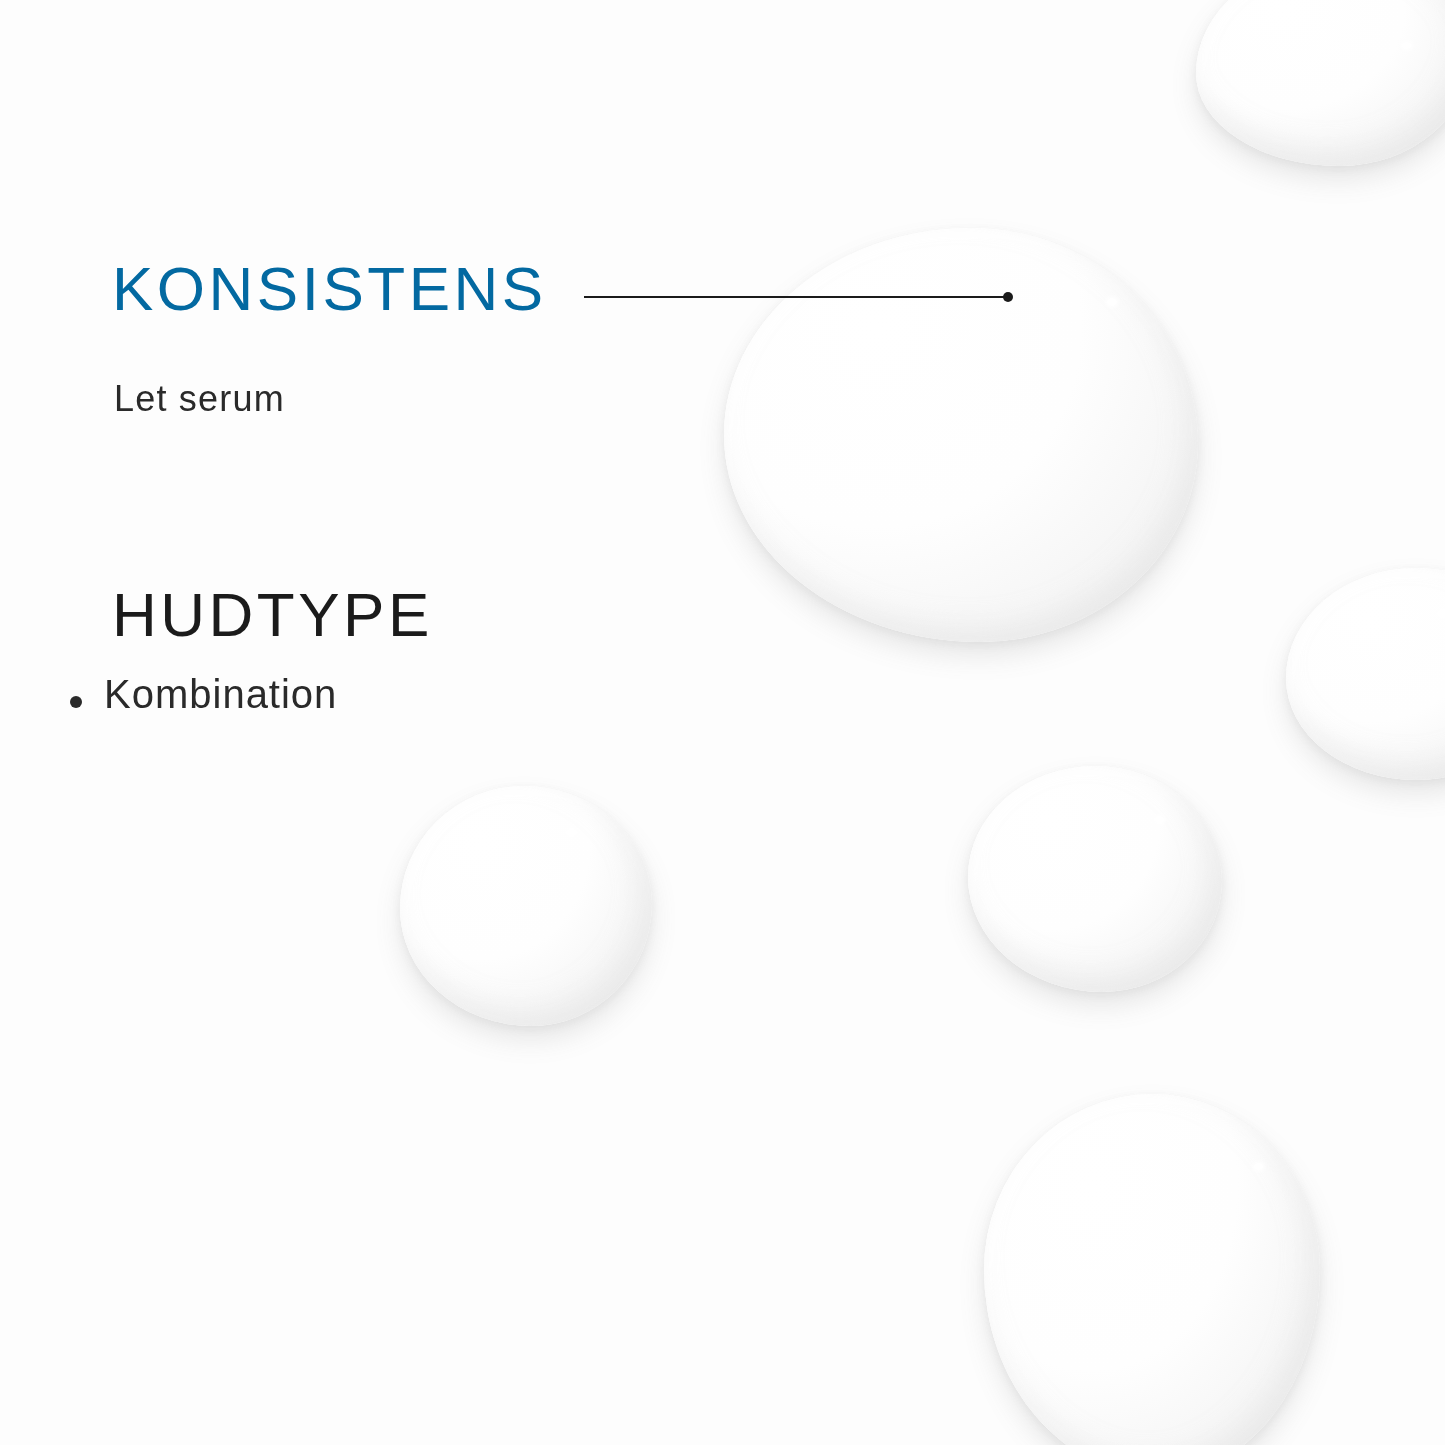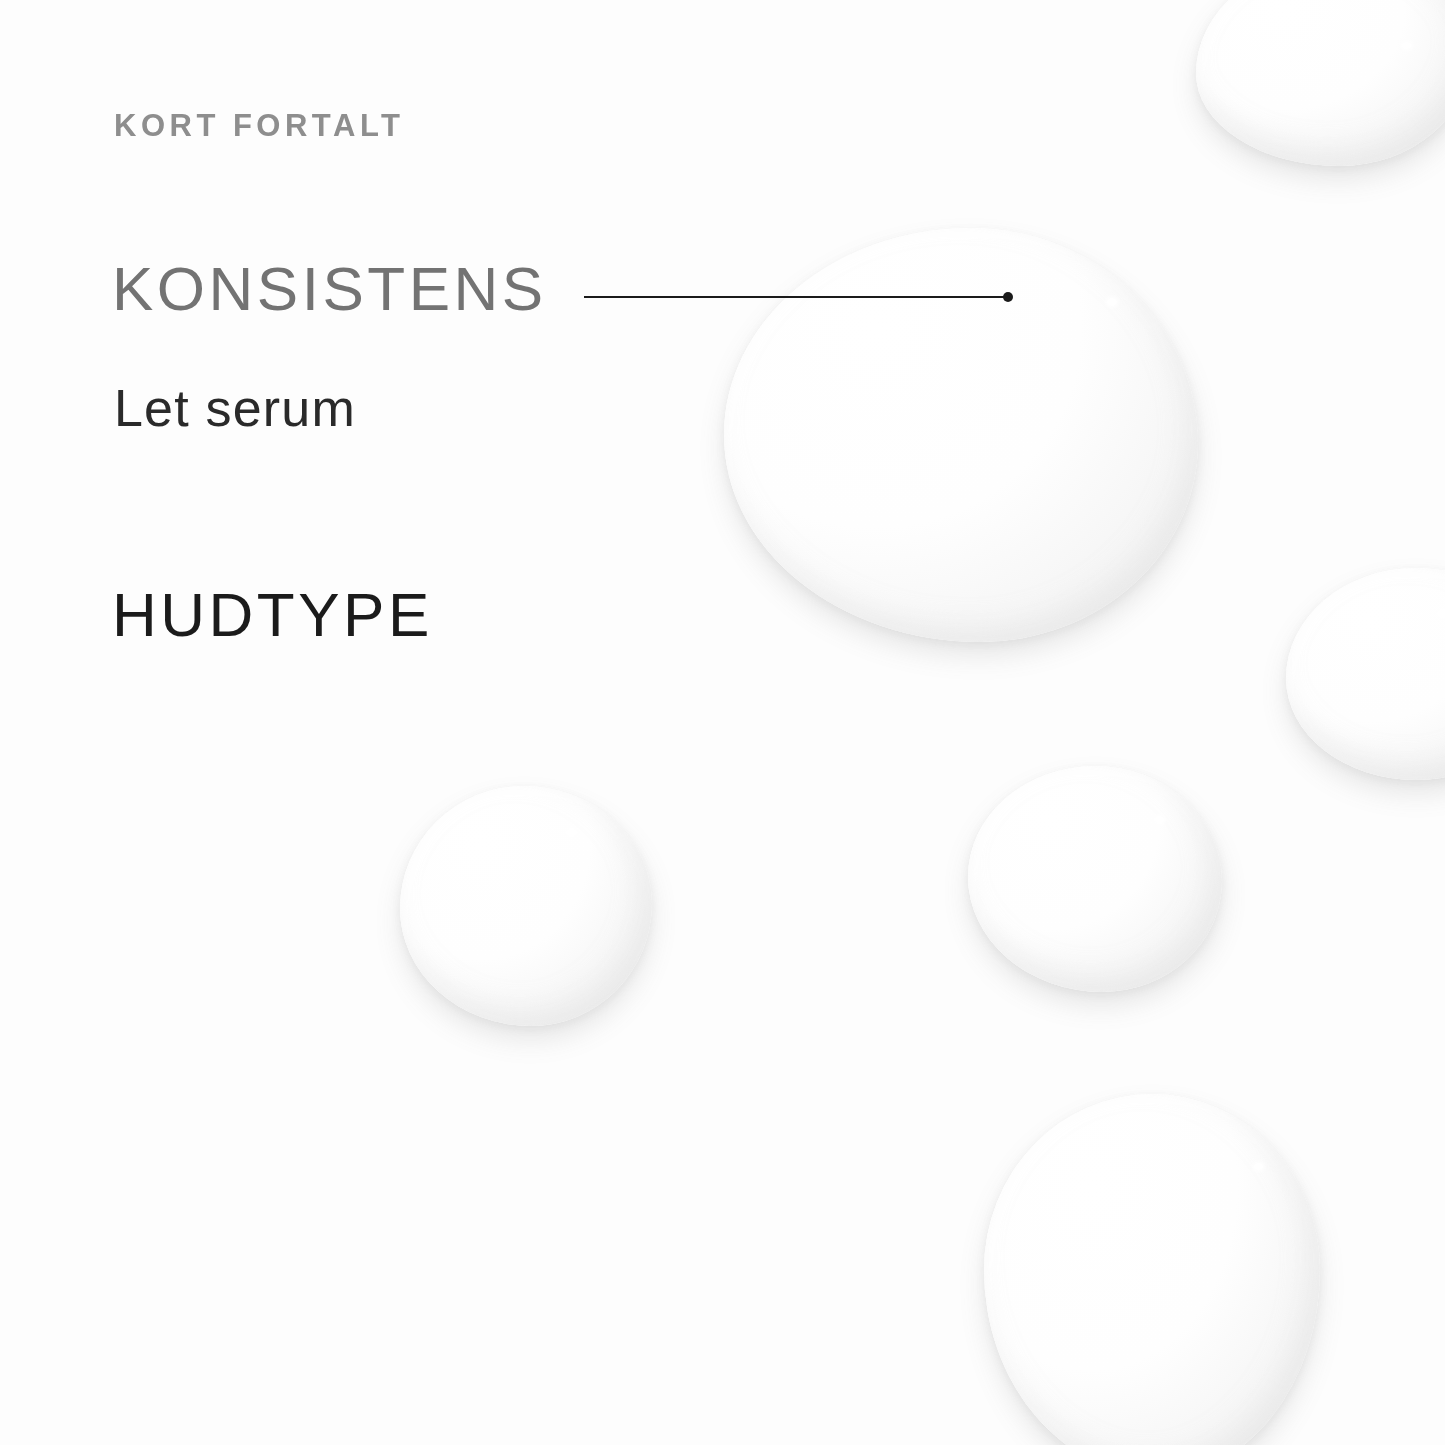--- a/index.html
+++ b/index.html
@@ -104,29 +104,29 @@
     color: #8e8e8e;
     text-transform: uppercase;
   }
   .h-konsistens {
     position: absolute;
     left: 112px;
     top: 258px;
     font-size: 62px;
     font-weight: 300;
     letter-spacing: 3.5px;
-    color: #737373;
+    color: #0369a1;
     line-height: 1;
     white-space: nowrap;
   }
   .sub-konsistens {
     position: absolute;
     left: 114px;
     top: 378px;
-    font-size: 52px;
+    font-size: 36px;
     font-weight: 300;
     letter-spacing: 1.2px;
     color: #2a2a2a;
   }
   .h-hudtype {
     position: absolute;
     left: 112px;
     top: 552px;
     font-size: 62px;
     font-weight: 300;
@@ -188,25 +188,28 @@
     <div class="drop d6"></div>
   </div>
 
   <svg class="leader" viewBox="0 0 440 28">
     <line x1="0" y1="14" x2="420" y2="14" stroke="#1b1b1b" stroke-width="2.2"></line>
     <circle cx="424" cy="14" r="5" fill="#1b1b1b"></circle>
   </svg>
 
   <div class="content">
 
-    <div class="eyebrow">KORT FORTALT</div>
 
     <div class="h-konsistens">KONSISTENS</div>
 
     <div class="sub-konsistens">Let serum</div>
 
     <div class="h-hudtype">HUDTYPE</div>
 
     <ul class="bullets">
+      <li>
+        <span class="dot"></span>
+        <span>Kombination</span>
+      </li>
     </ul>
 
   </div>
 </div>
 
 </body></html>

